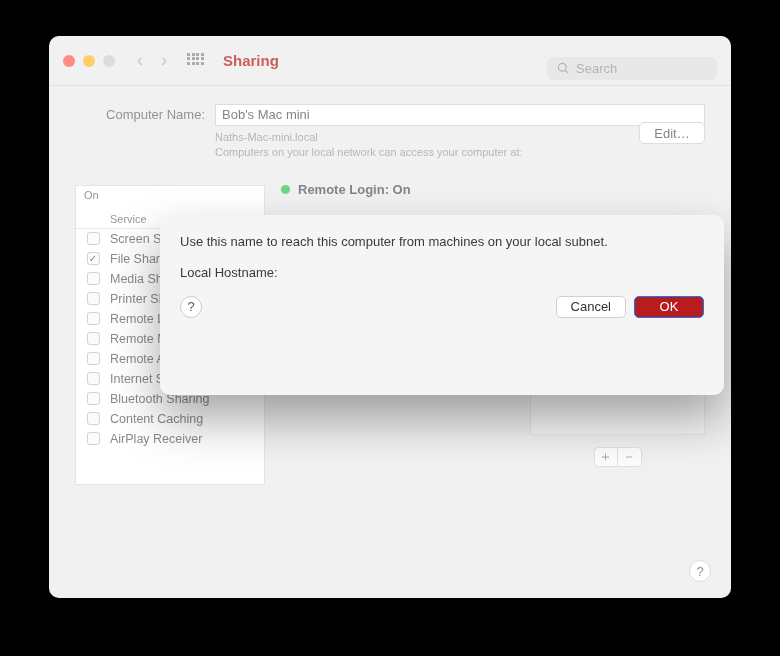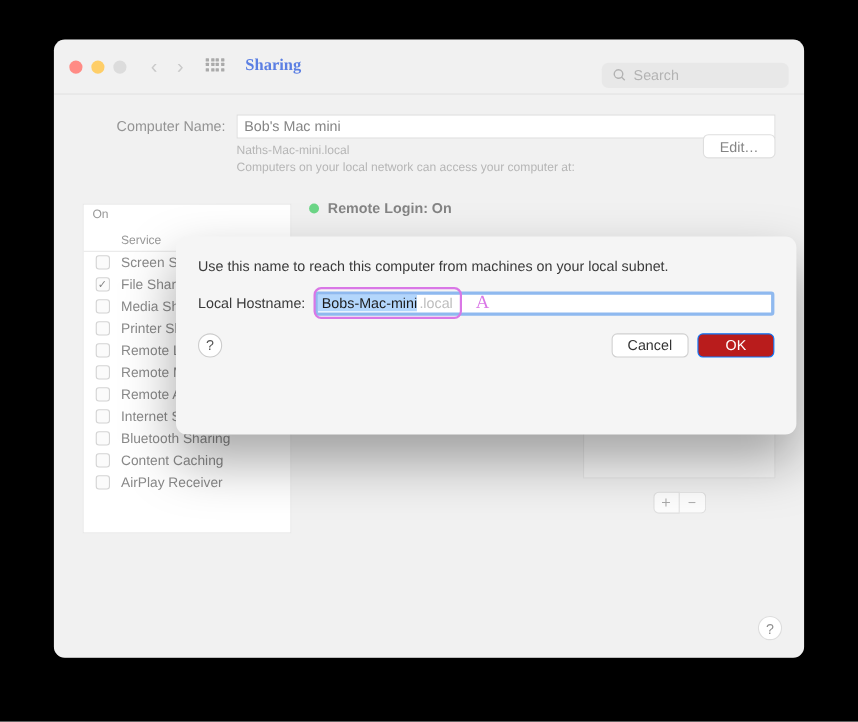--- a/index.html
+++ b/index.html
@@ -41,21 +41,21 @@
   .dot.red { background: #ff5f57; }
   .dot.yellow { background: #febc2e; }
   .dot.green { background: #cfcfcf; }
   .nav-arrows { display: flex; gap: 18px; color: #b4b4b4; font-size: 18px; margin-left: 6px; }
   .grid-icon {
     width: 16px; height: 16px;
     display: grid; grid-template-columns: repeat(4,3px); grid-template-rows: repeat(3,3px);
     gap: 1.5px; margin-left: 10px;
   }
   .grid-icon span { background: #8a8a8a; border-radius: 0.5px; }
-  .title { font-weight: 600; font-size: 15px; margin-left: 10px; color: #1d4ed8; font-family: Liberation Serif, serif; }
+  .title { font-weight: 600; font-size: 15px; margin-left: 10px; color: #b91c1c; }
   .spacer { flex: 1; }
   .search-box {
     display: flex; align-items: center; gap: 6px;
     background: #e0e0e0; border-radius: 6px;
     padding: 4px 10px; width: 170px; color: #969696; margin-top: 15px;
   }
   .search-box svg { width: 13px; height: 13px; fill: #969696; }
   .search-box span { font-size: 13px; }
 
   
@@ -310,26 +310,20 @@
   </div>
 
   <div class="dim-overlay"></div>
 </div>
 
 <div class="dialog">
   <div class="dialog-text">Use this name to reach this computer from machines on your local subnet.</div>
 
   <div class="hostname-row">
     <div class="hostname-label">Local Hostname:</div>
-    <div class="hostname-field">
-      <div class="highlight-box"></div>
-      <span class="hostname-text">Bobs-Mac-mini</span>
-      <span class="hostname-suffix">.local</span>
-      <span class="annotation-A">A</span>
-    </div>
   </div>
 
 
   <div class="dialog-footer">
     <div class="help-btn">?</div>
     <div class="spacer"></div>
     <button class="dlg-btn">Cancel</button>
     <button class="dlg-btn primary">OK</button>
   </div>
 </div>

